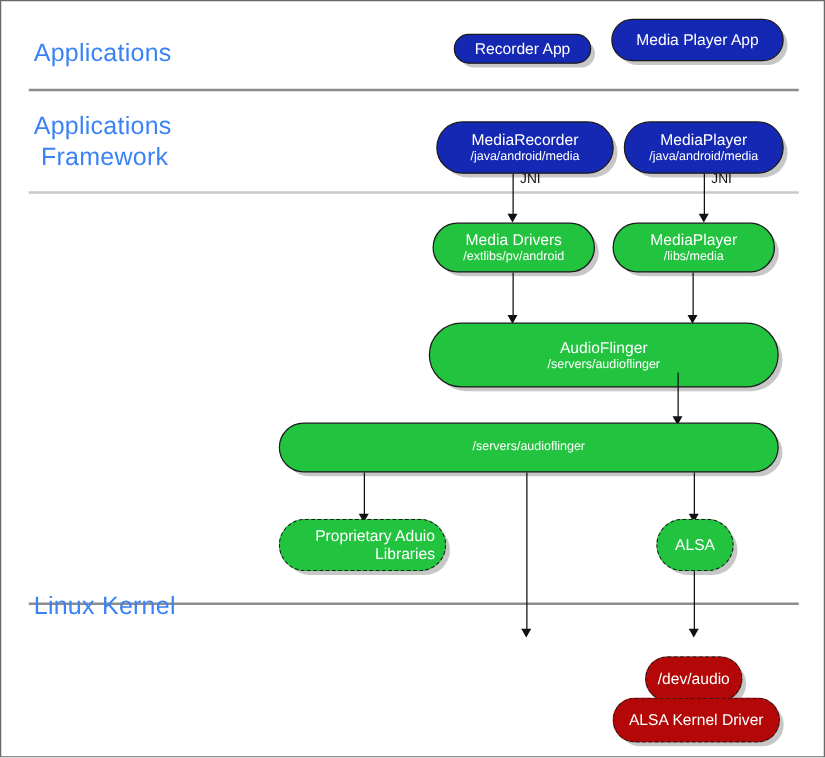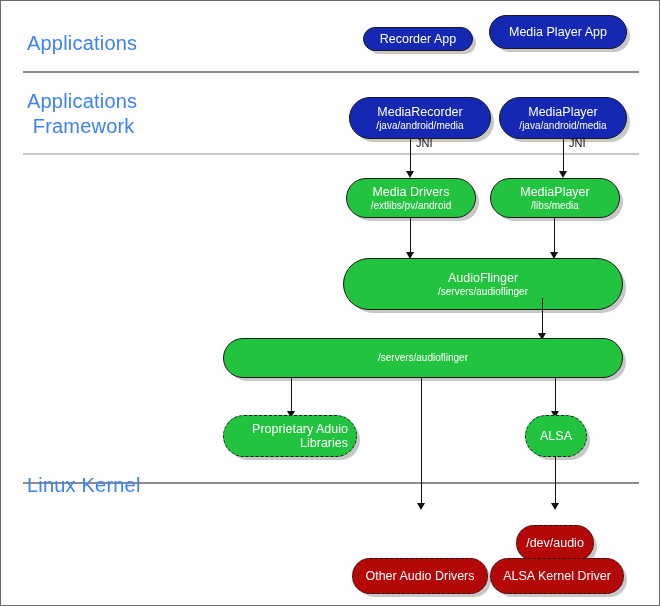--- a/index.html
+++ b/index.html
@@ -154,21 +154,18 @@
   </div>
 
   <div class="vline" style="left:554px; top:456px; height:51px;"></div>
   <div class="arrow" style="left:549.5px; top:502px;"></div>
 
 
   <div class="node red dashed" style="left:515px; top:504px; width:78px; height:36px;margin-top:20px;">
     <span class="t1">/dev/audio</span>
   </div>
 
-  <div class="node red dashed" style="left:351px; top:557px; width:136px; height:36px;">
-    <span class="t1">Other Audio Drivers</span>
-  </div>
 
   <div class="node red dashed" style="left:489px; top:557px; width:134px; height:36px;">
     <span class="t1">ALSA Kernel Driver</span>
   </div>
 
 </div>
 
 </body></html>

